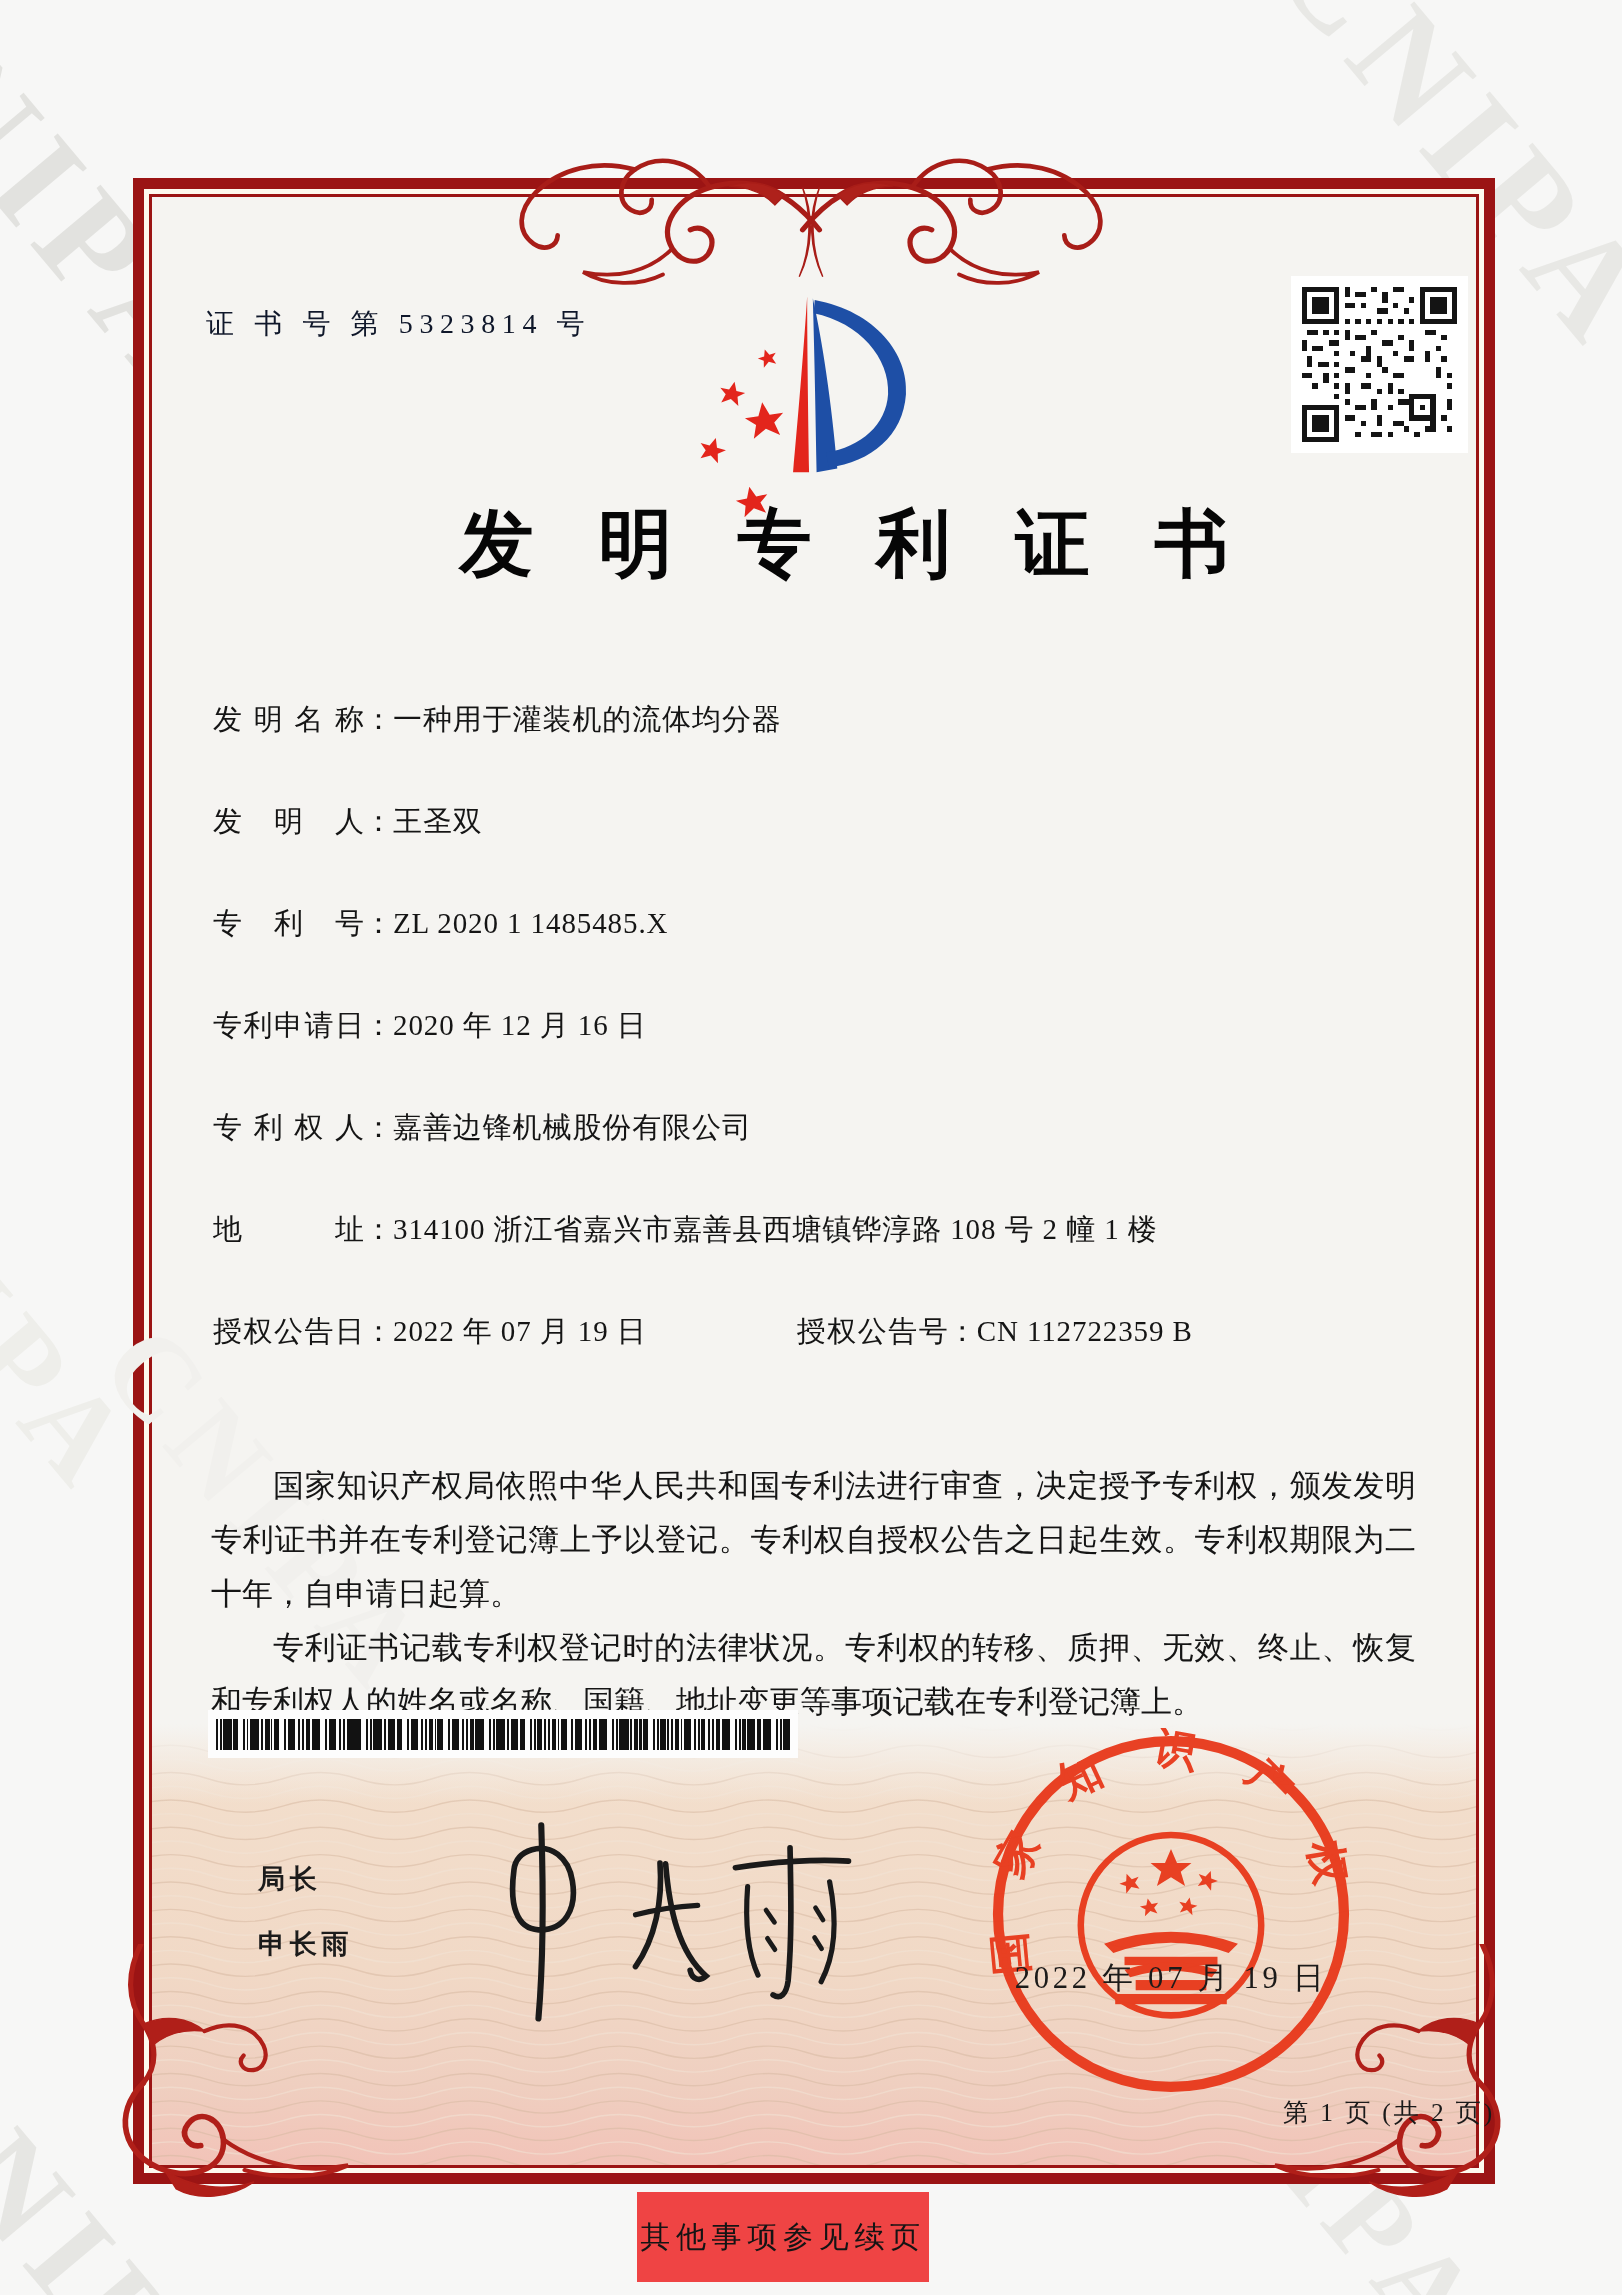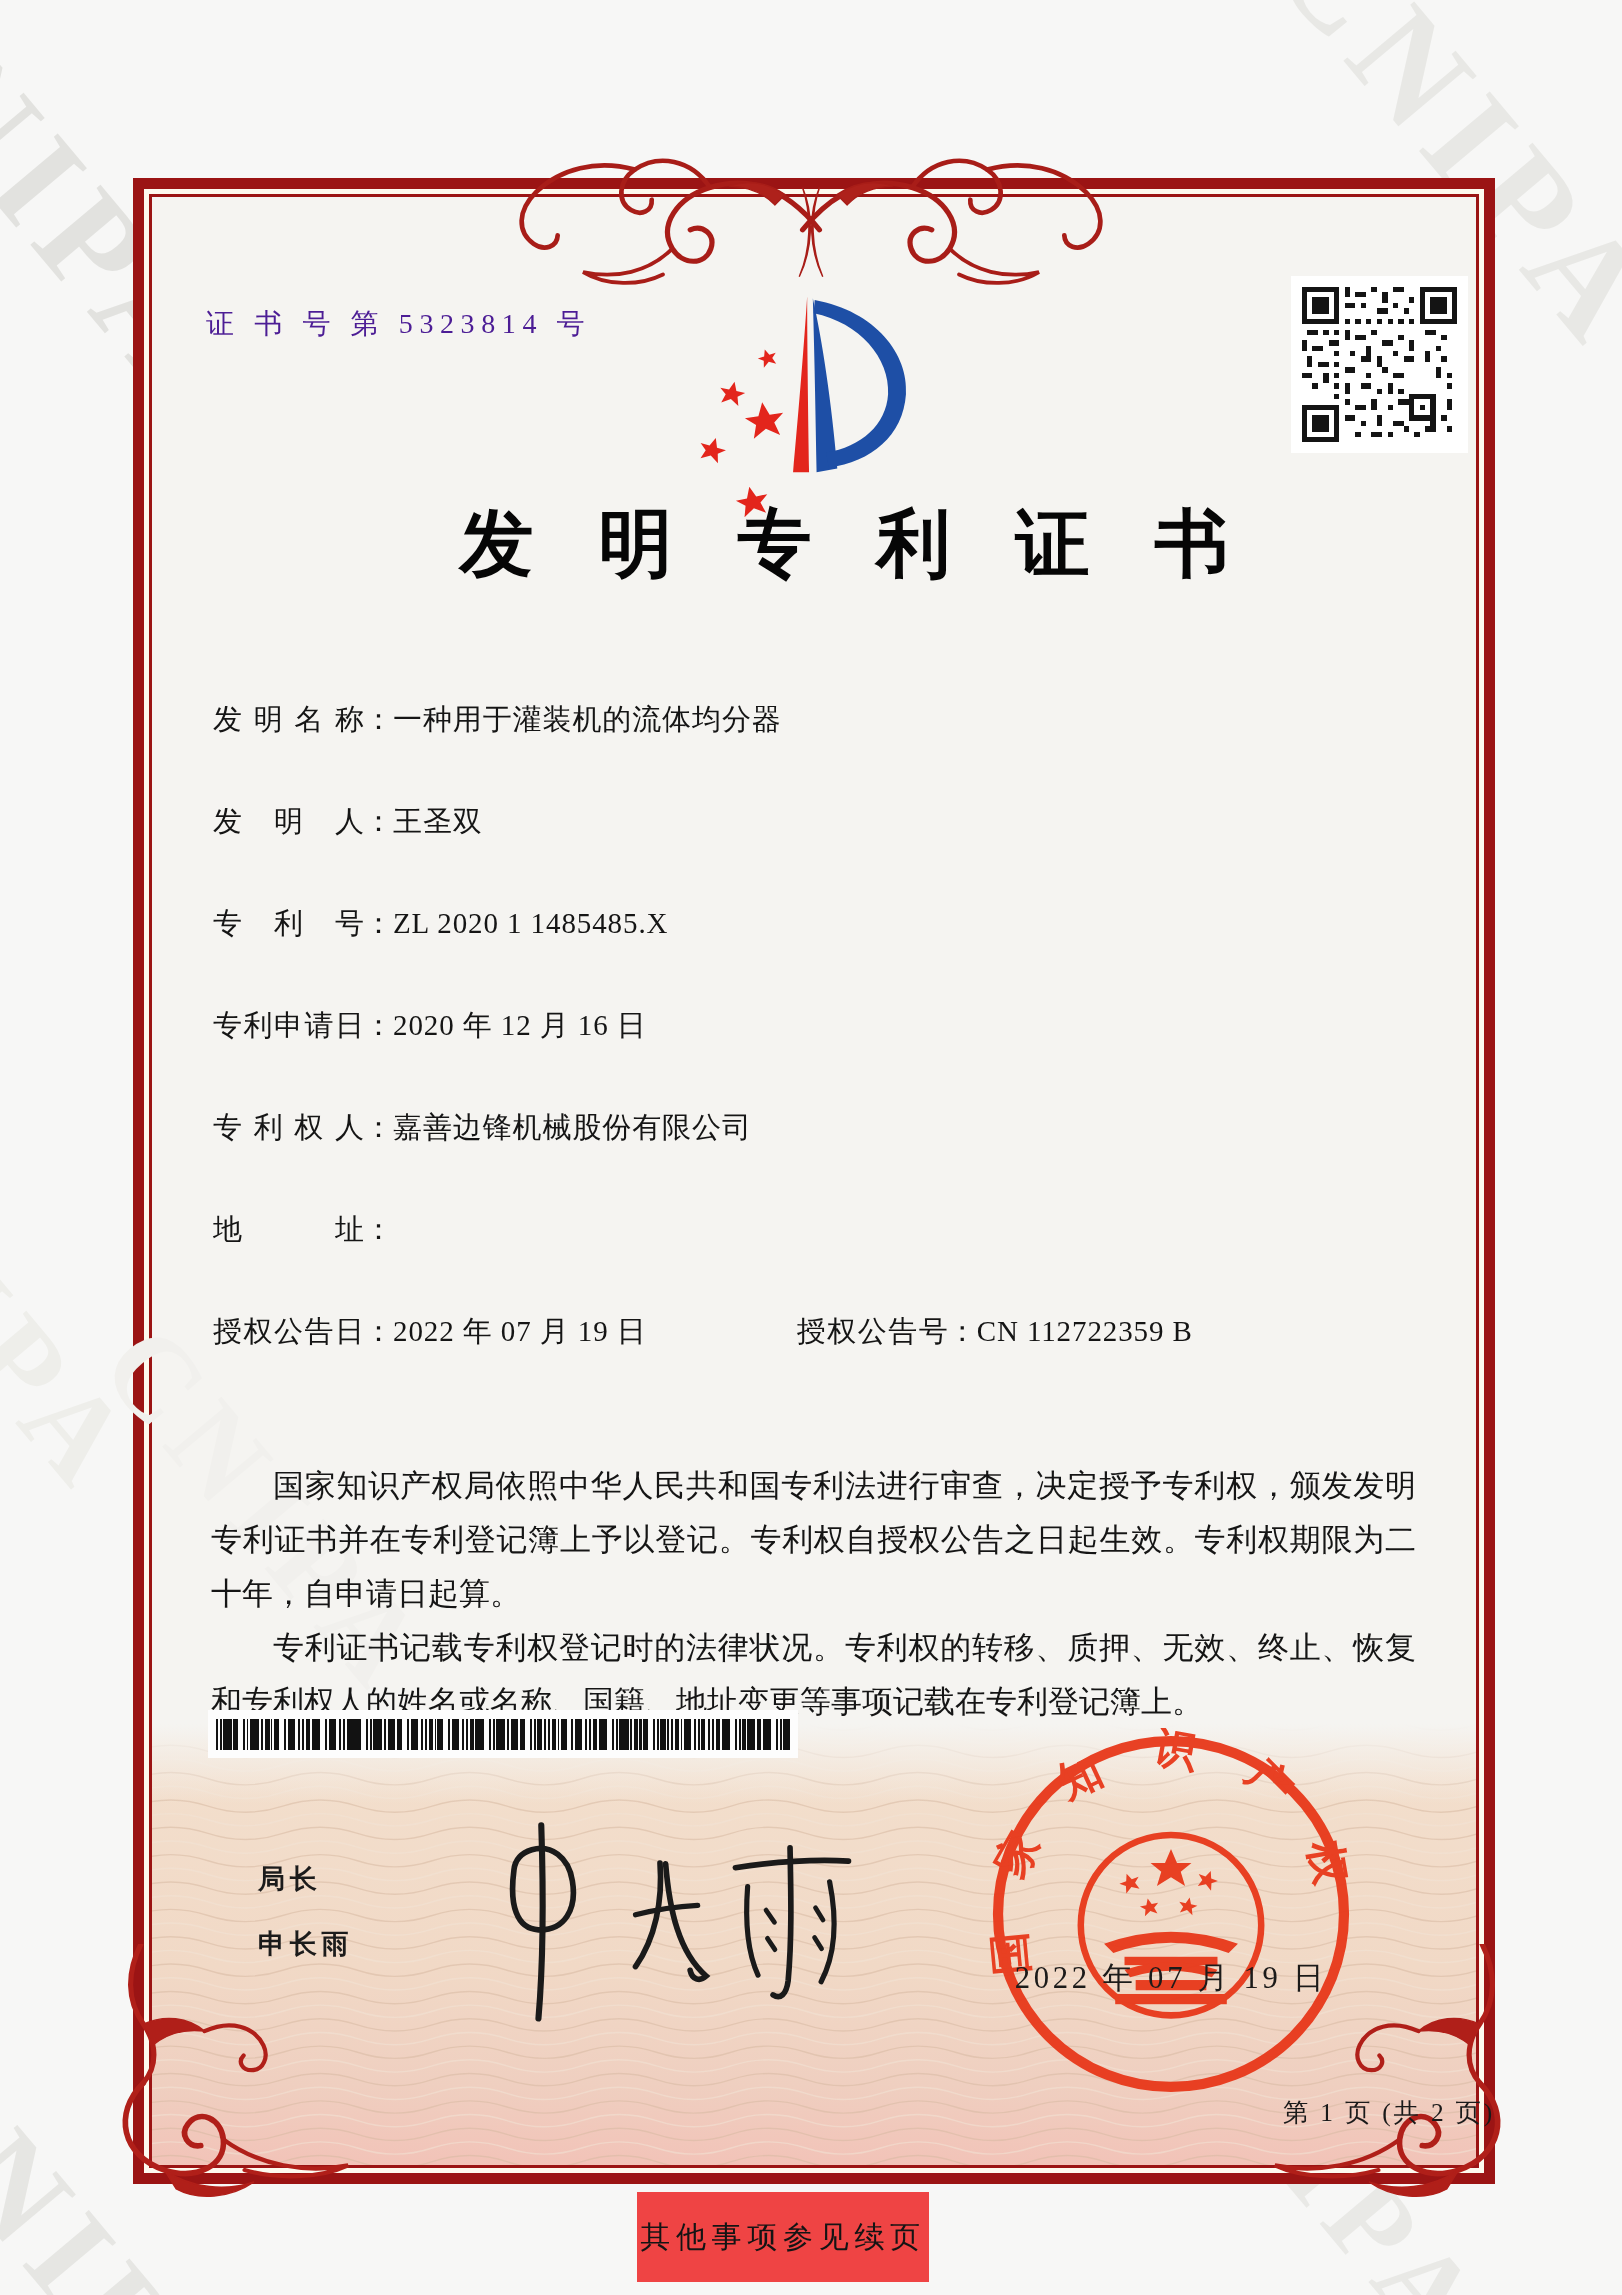--- a/index.html
+++ b/index.html
@@ -56,21 +56,21 @@
     position:absolute;left:0;right:0;top:0;height:80px;
     background:linear-gradient(180deg,#f5f4f1 0%,rgba(245,244,241,0) 100%);
   }
 
   .ornament{position:absolute;z-index:3;}
 
   
   .content-item{position:absolute;z-index:4;}
 
   .cert-no{
-    left:206px;top:305px;font-size:28px;letter-spacing:6.6px;color:#4c1d95;
+    left:206px;top:305px;font-size:28px;letter-spacing:6.6px;color:#0f172a;
   }
   .logo{left:683px;top:260px;}
   .qr{left:1291px;top:276px;}
   .title{
     left:0;width:1623px;top:495px;text-align:center;
     font-size:74px;font-weight:bold;letter-spacing:65px;padding-left:65px;
     color:#060606;
   }
   .fields{left:213px;top:701px;width:1234px;}
   .frow{
@@ -378,20 +378,21 @@
       <span class="fvalue">2020 年 12 月 16 日</span>
   </div>
   <div class="frow">
     <span class="flabel">专利权人</span>
       <span class="fcolon">：</span>
       <span class="fvalue">嘉善边锋机械股份有限公司</span>
   </div>
   <div class="frow">
     <span class="flabel">地址</span>
       <span class="fcolon">：</span>
+      <span class="fvalue">314100 浙江省嘉兴市嘉善县西塘镇铧淳路 108 号 2 幢 1 楼</span>
   </div>
   <div class="frow">
     <span class="flabel">授权公告日</span>
       <span class="fcolon">：</span>
       <span class="fvalue">2022 年 07 月 19 日</span>
     <span class="grant-pair">
       <span class="flabel">授权公告号</span>
         <span class="fcolon">：</span>
         <span class="fvalue">CN 112722359 B</span>
     </span>

